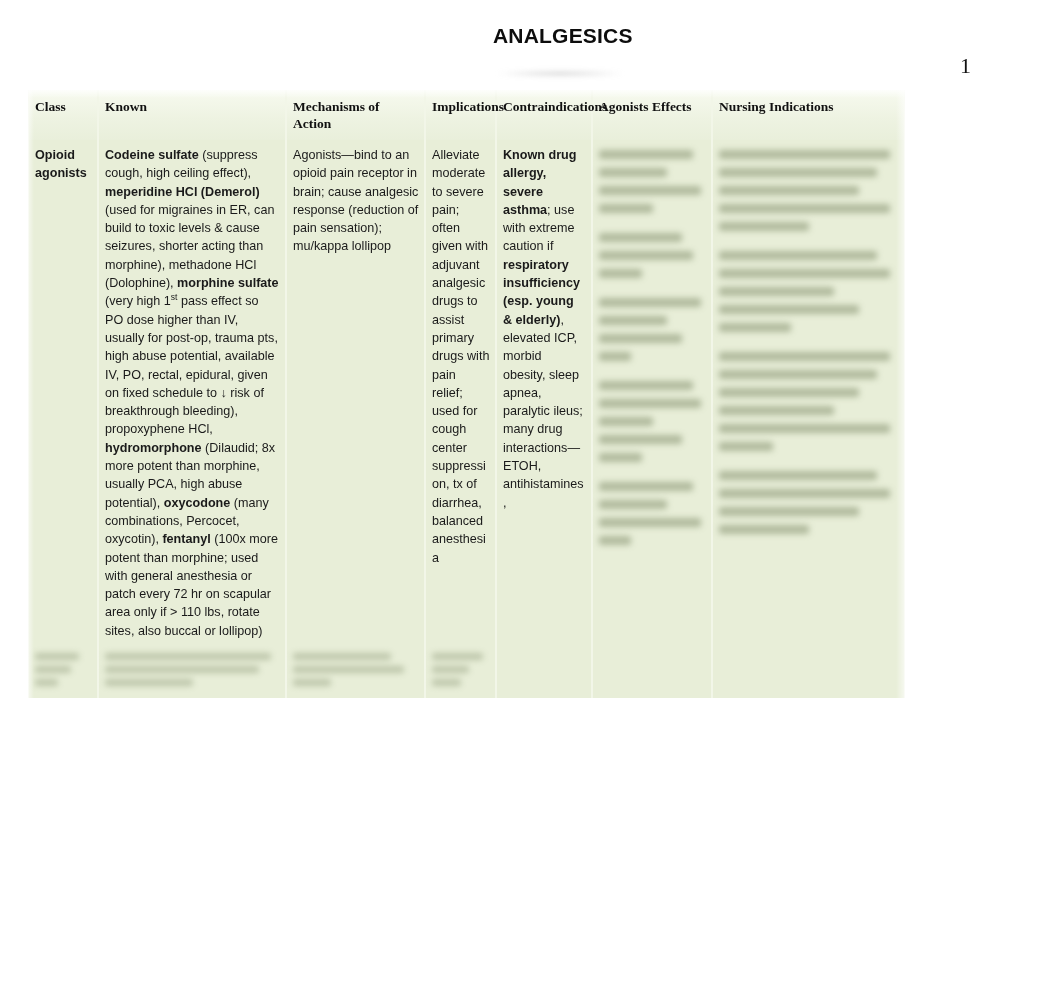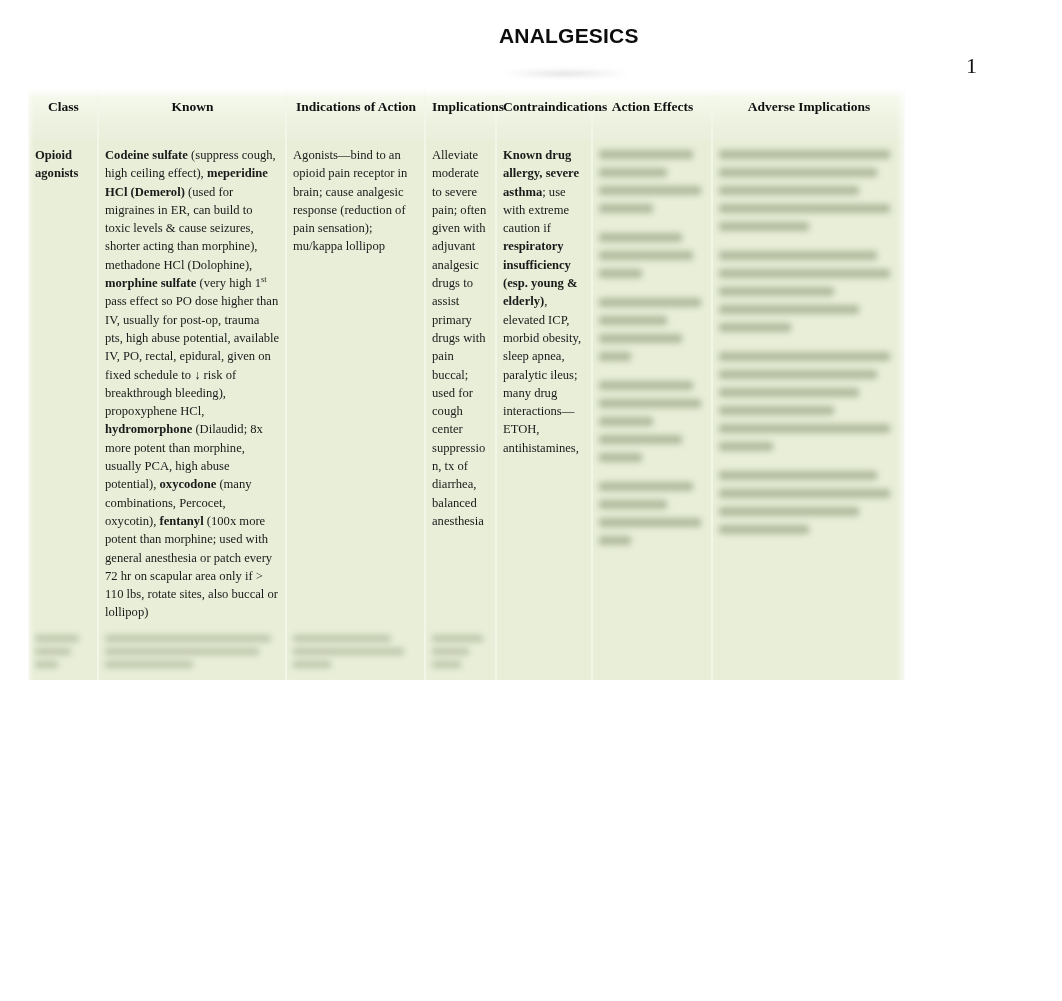--- a/index.html
+++ b/index.html
@@ -12,21 +12,21 @@
     height: 1001px;
     position: relative;
     font-family: "Liberation Sans", sans-serif;
     overflow: hidden;
   }
 
   
   .page-header {
     position: absolute;
     top: 24px;
-    left: 14px;
+    left: 8px;
     width: 847px;
     height: 40px;
   }
   .doc-title {
     position: absolute;
     left: 485px;
     top: 0;
     font-family: "Liberation Sans", sans-serif;
     font-size: 21px;
     font-weight: bold;
@@ -72,26 +72,26 @@
     background: #e8eed8;
     box-shadow: inset 1px 0 0 #f2f6e8, inset -1px 0 0 #f2f6e8;
   }
   table.grid thead th {
     background: linear-gradient(180deg, #f7faef 0%, #eef3e2 55%, #e9efdb 100%);
     font-family: "Liberation Serif", serif;
     font-weight: bold;
     font-size: 13.5px;
     line-height: 17px;
     color: #111;
-    text-align: center;
+    text-align: left;
     height: 36px;
     padding-top: 8px;
   }
   table.grid tbody td {
-    font-family: Liberation Serif, serif;
+    font-family: Liberation Sans, sans-serif;
     font-size: 12.6px;
     line-height: 18.3px;
     color: #1a1a1a;
     word-break: break-word;
     overflow-wrap: anywhere;
     hyphens: none;
   }
   td.class-cell {
     font-family: "Liberation Serif", serif;
     font-weight: bold;
@@ -183,36 +183,36 @@
         <col class="c-mech">
       <col class="c-ind">
         <col class="c-contra">
         <col class="c-adv">
         <col class="c-nurse">
     </colgroup>
     <thead>
       <tr>
         <th>Class</th>
         <th>Known</th>
-        <th>Indications of Action</th>
+        <th>Mechanisms of Action</th>
         <th>Implications</th>
         <th>Contraindications</th>
-        <th>Action Effects</th>
-        <th>Adverse Implications</th>
+        <th>Agonists Effects</th>
+        <th>Nursing Indications</th>
       </tr>
     </thead>
     <tbody>
       <tr>
         <td class="class-cell">Opioid agonists</td>
 
         <td><span class="b">Codeine sulfate</span> (suppress cough, high ceiling effect), <span class="b">meperidine HCl (Demerol)</span> (used for migraines in ER, can build to toxic levels &amp; cause seizures, shorter acting than morphine), methadone HCl (Dolophine), <span class="b">morphine sulfate</span> (very high 1<sup>st</sup> pass effect so PO dose higher than IV, usually for post-op, trauma pts, high abuse potential, available IV, PO, rectal, epidural, given on fixed schedule to ↓ risk of breakthrough bleeding), propoxyphene HCl, <span class="b">hydromorphone</span> (Dilaudid; 8x more potent than morphine, usually PCA, high abuse potential), <span class="b">oxycodone</span> (many combinations, Percocet, oxycotin), <span class="b">fentanyl</span> (100x more potent than morphine; used with general anesthesia or patch every 72 hr on scapular area only if &gt; 110 lbs, rotate sites, also buccal or lollipop)</td>
 
         <td>Agonists—bind to an opioid pain receptor in brain; cause analgesic response (reduction of pain sensation); mu/kappa lollipop</td>
 
-        <td>Alleviate moderate to severe pain; often given with adjuvant analgesic drugs to assist primary drugs with pain buccal; used for cough center suppression, tx of diarrhea, balanced anesthesia</td>
+        <td>Alleviate moderate to severe pain; often given with adjuvant analgesic drugs to assist primary drugs with pain relief; used for cough center suppression, tx of diarrhea, balanced anesthesia</td>
 
         <td><span class="b">Known drug allergy, severe asthma</span>; use with extreme caution if <span class="b">respiratory insufficiency (esp. young &amp; elderly)</span>, elevated ICP, morbid obesity, sleep apnea, paralytic ileus; many drug interactions—ETOH, antihistamines,</td>
 
         <td>
           <div class="redacted">
             <div class="redline w88"></div>
             <div class="redline w64"></div>
             <div class="redline w95"></div>
             <div class="redline w50 gap"></div>
             <div class="redline w78"></div>

